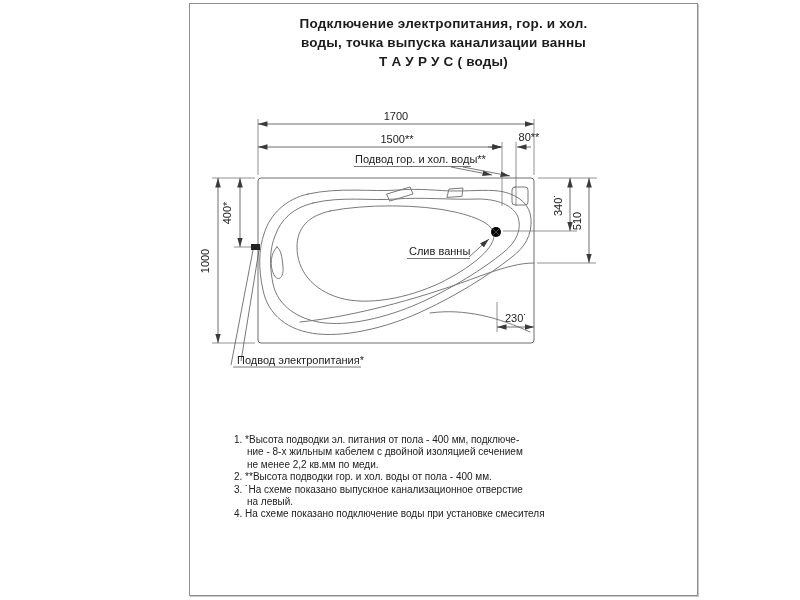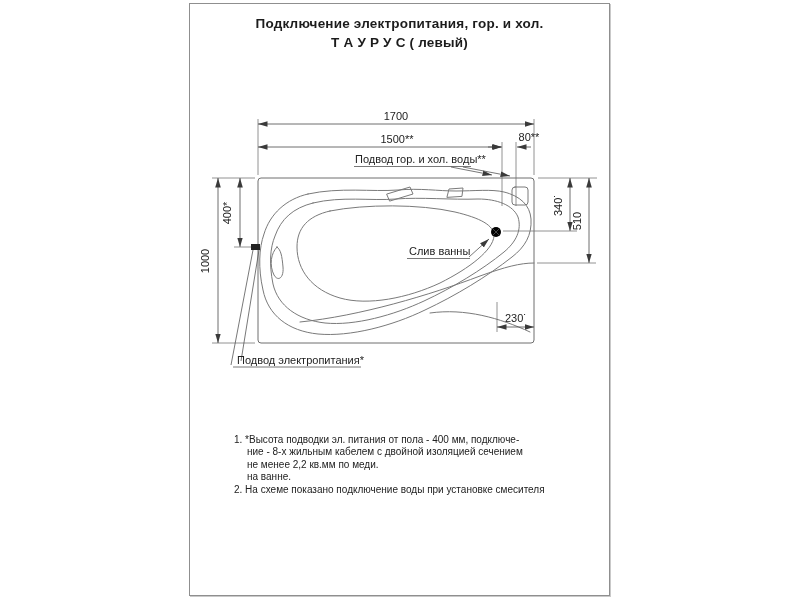--- a/index.html
+++ b/index.html
@@ -1,21 +1,21 @@
 <!DOCTYPE html>
 <html><head>
 <meta charset="utf-8">
 <style>
   html,body { margin:0; padding:0; }
   body {
     width:800px; height:600px; position:relative; overflow:hidden;
     background:#ffffff; font-family:"Liberation Sans", sans-serif;
   }
   .page {
-    position:absolute; left:189px; top:3px; width:421px; height:593px;
+    position:absolute; left:189px; top:3px; width:509px; height:593px;
     box-sizing:border-box; background:#ffffff;
     border:1px solid #8f8f8f; box-shadow:1px 1px 0 #c9c9c9;
   }
   .title {
     position:absolute; left:0; right:0; top:10px; text-align:center;
     font-size:13.5px; font-weight:bold; color:#1c1c1c; line-height:19px;
     letter-spacing:0.2px;
   }
   .notes {
     position:absolute; left:44px; top:430px; width:360px;
@@ -30,28 +30,31 @@
   .tub  { stroke:#7a7a7a; stroke-width:1; fill:none; stroke-linejoin:round; stroke-linecap:round; }
   .box  { stroke:#6f6f6f; stroke-width:1; fill:none; }
   .lead { stroke:#555;    stroke-width:0.8; fill:none; }
 </style>
 </head>
 <body>
 
 <div class="page">
   <div class="title">
     <div>Подключение электропитания, гор. и хол.</div>
-    <div>Т А У Р У С ( левый)</div>
+    <div>воды, точка выпуска канализации ванны</div>
+    <div>Т А У Р У С ( воды)</div>
   </div>
   <div class="notes">
     <div>1. *Высота подводки эл. питания от пола - 400 мм, подключе-</div>
     <div class="cont">ние - 8-х жильным кабелем с двойной изоляцией сечением</div>
     <div class="cont">не менее 2,2 кв.мм по меди.</div>
-    <div class="cont">на ванне.</div>
-    <div>2. На схеме показано подключение воды при установке смесителя</div>
+    <div>2. **Высота подводки гор. и хол. воды от пола - 400 мм.</div>
+    <div>3. ˙На схеме показано выпускное канализационное отверстие</div>
+    <div class="cont">на левый.</div>
+    <div>4. На схеме показано подключение воды при установке смесителя</div>
   </div>
 </div>
 
 <svg class="overlay" width="800" height="600" viewBox="0 0 800 600">
   <defs>
     <marker id="dimarr" markerWidth="11" markerHeight="8" refX="9.5" refY="4" orient="auto-start-reverse" markerUnits="userSpaceOnUse">
       <path d="M9.5,4 L0,1.2 L0,6.8 Z" fill="#3a3a3a"></path>
     </marker>
   </defs>
 

